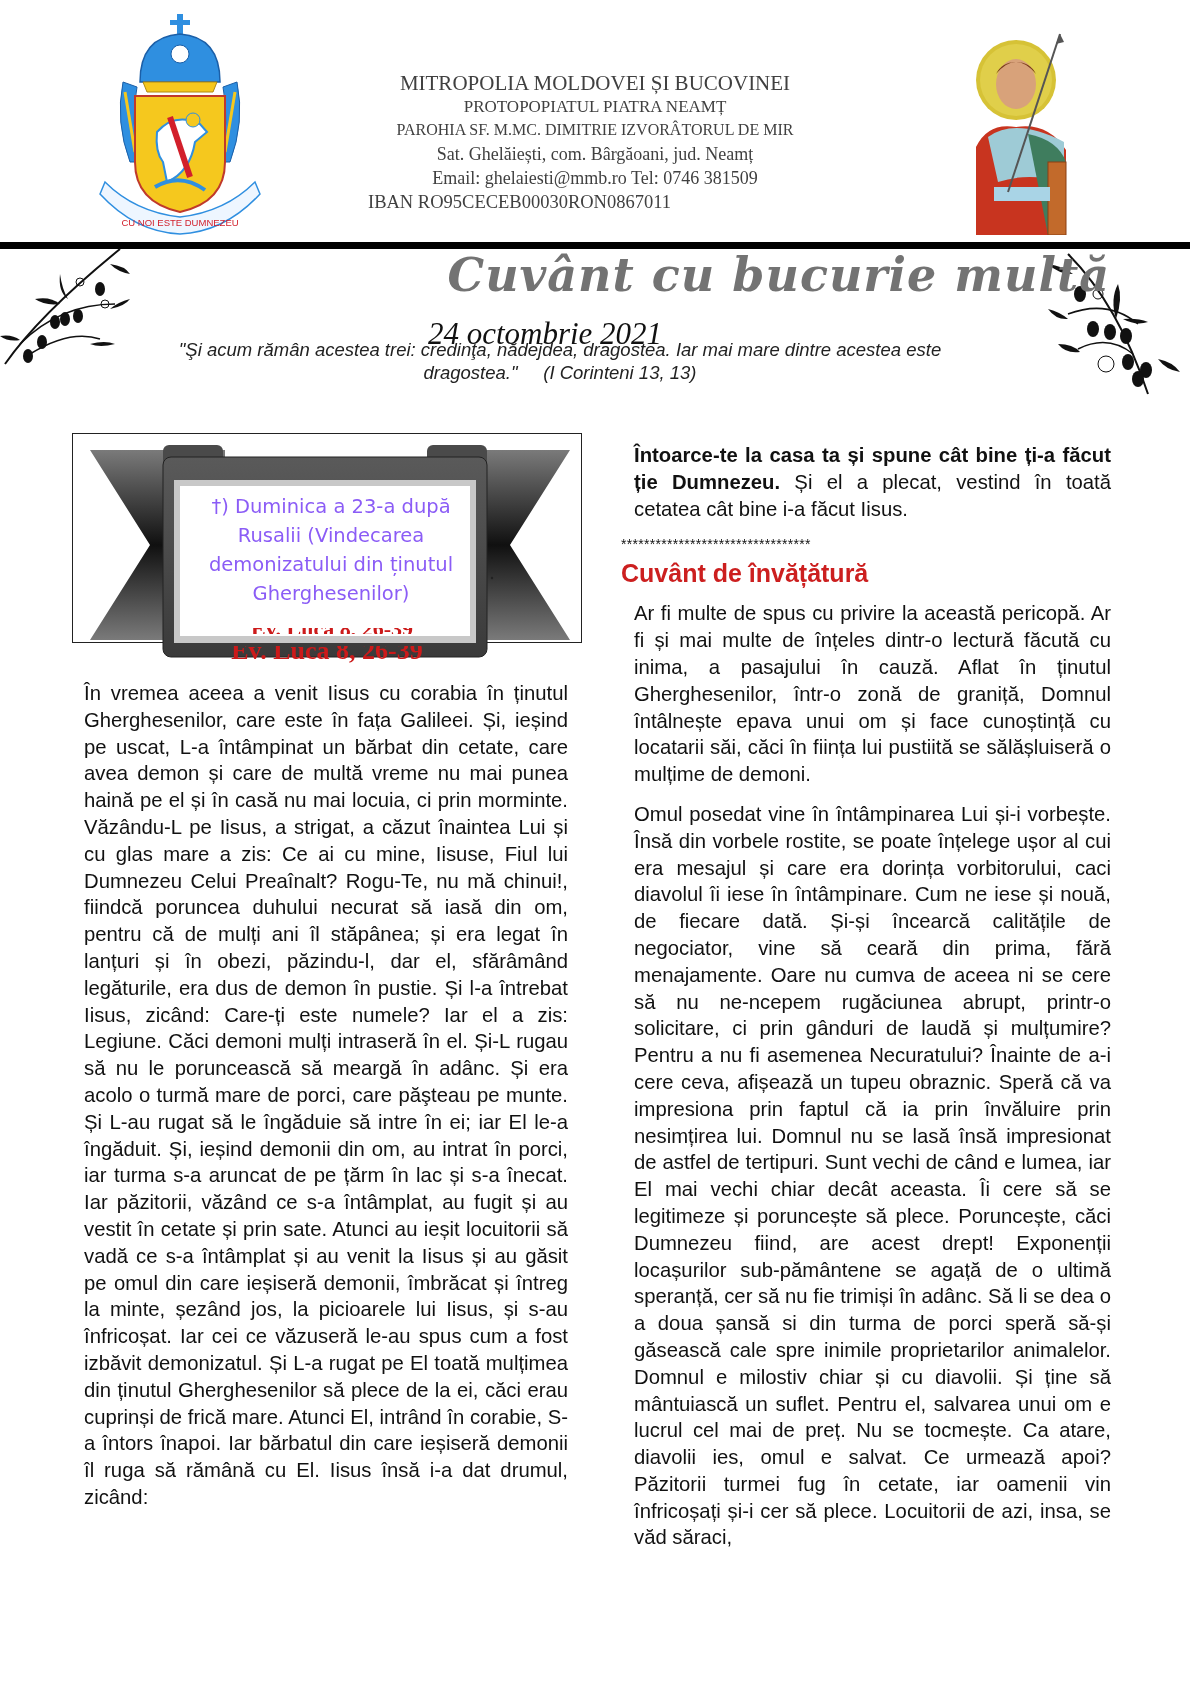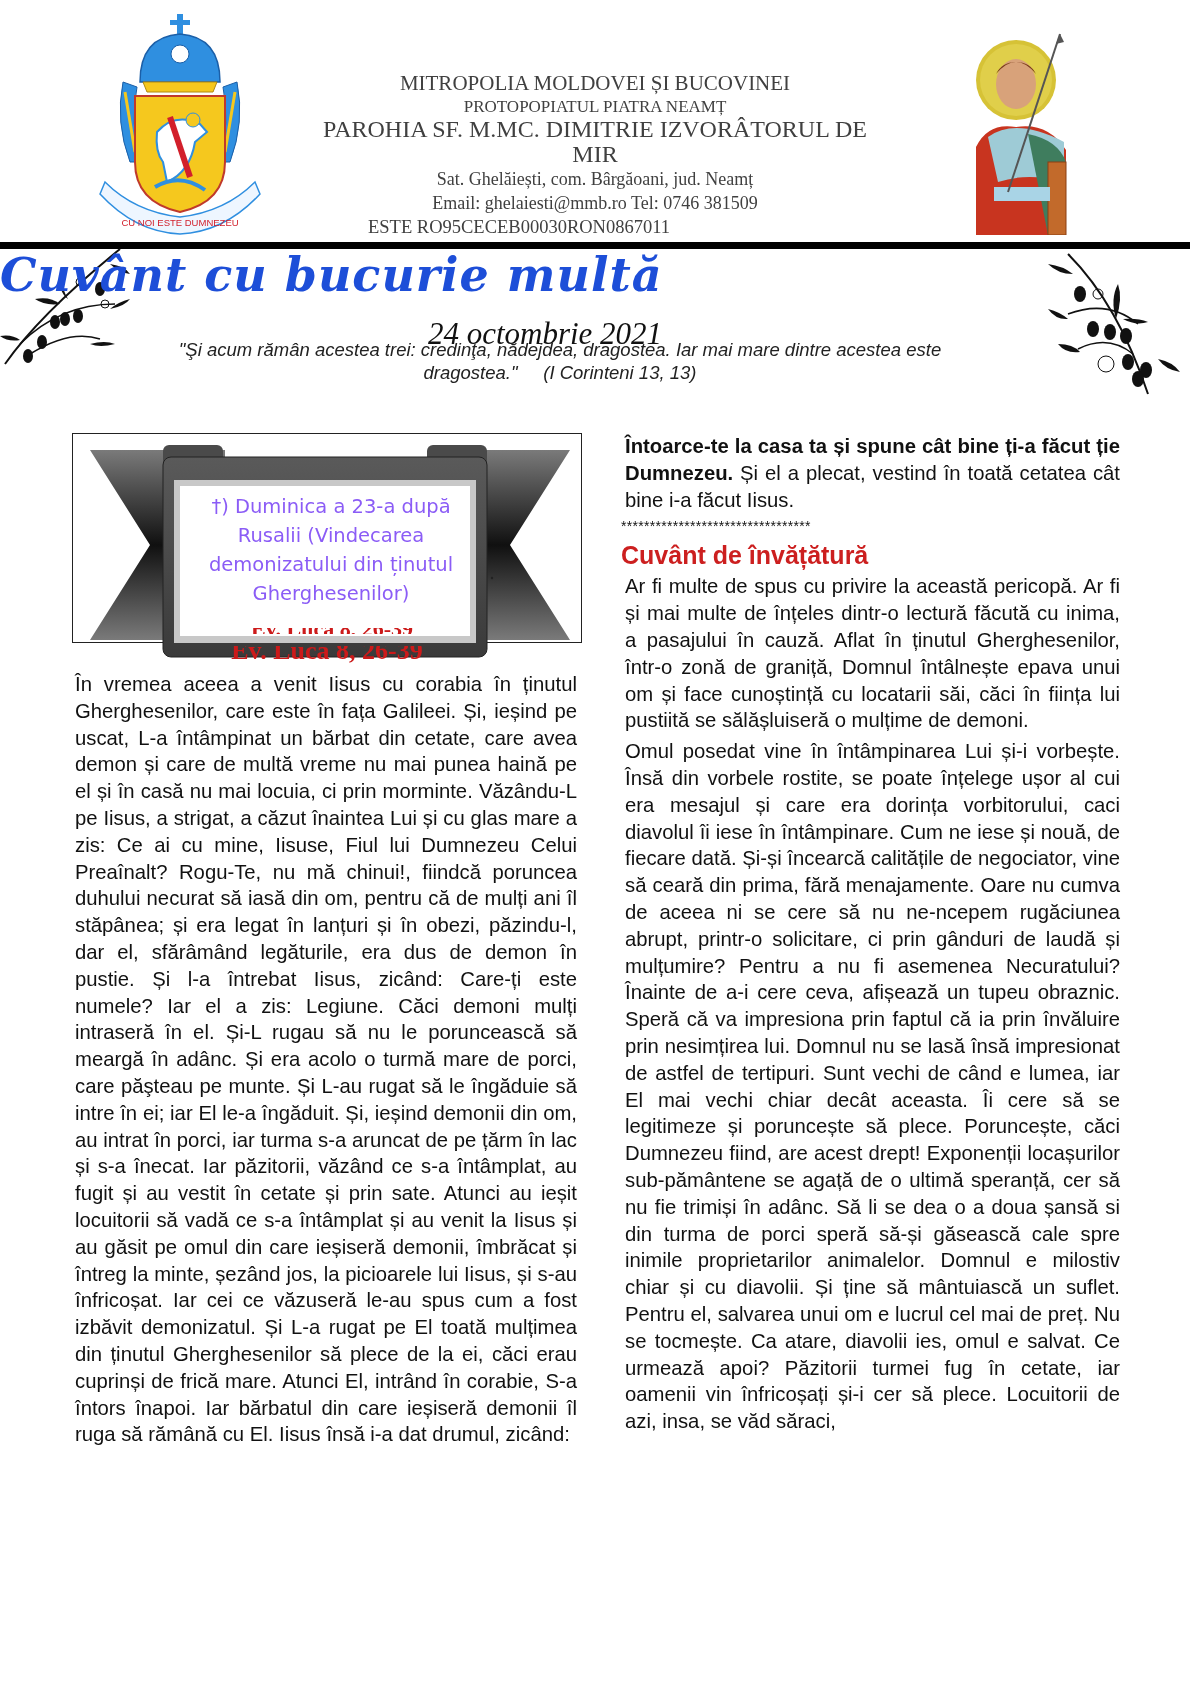--- a/index.html
+++ b/index.html
@@ -9,33 +9,33 @@
   
   .crest { position: absolute; left: 95px; top: 12px; width: 170px; height: 228px; }
   .icon-img { position: absolute; left: 968px; top: 22px; width: 120px; height: 213px; }
 
   .header-text {
     position: absolute; left: 300px; top: 70px; width: 590px;
     text-align: center; font-family: "Liberation Serif", serif; color: #404040;
   }
   .header-text .l1 { font-size: 21px; line-height: 26px; }
   .header-text .l2 { font-size: 17px; line-height: 21px; }
-  .header-text .l3 { font-size: 24px; line-height: 25px; }
+  .header-text .l3 { font-size: 16px; line-height: 25px; }
   .header-text .l4, .header-text .l5, .header-text .l6 { font-size: 18px; line-height: 24px; }
   .header-text .l7 { font-size: 18.5px; line-height: 24px; text-align: left; padding-left: 68px; }
 
   .rule { position: absolute; left: 0; top: 242px; width: 1190px; height: 7px; background: #000; }
 
   .branch-left { position: absolute; left: 0; top: 244px; width: 135px; height: 122px; }
   .branch-right { position: absolute; left: 1038px; top: 244px; width: 152px; height: 152px; }
 
   .title {
-    position: absolute; left: 0; top: 248px; width: 1110px; text-align: left;
+    position: absolute; left: 0; top: 248px; width: 1110px; text-align: right;
     font-family: "DejaVu Serif", serif; font-weight: bold; font-style: italic;
-    font-size: 46px; letter-spacing: 1px; color: #1d4ed8;
+    font-size: 46px; letter-spacing: 1px; color: #737373;
   }
   .date {
     position: absolute; left: 0; top: 316px; width: 1090px; text-align: center;
     font-family: "Liberation Serif", serif; font-style: italic; font-size: 31px; color: #111;
   }
   .motto {
     position: absolute; left: 120px; top: 338px; width: 880px; text-align: center;
     font-family: "Liberation Sans", sans-serif; font-style: italic; font-size: 18.5px;
     line-height: 23px; color: #222;
   }
@@ -69,21 +69,21 @@
   
   .col {
     position: absolute; font-family: "Liberation Sans", sans-serif; font-size: 20.3px;
     line-height: 26.8px; text-align: justify; color: #111;
   }
   .col-left { left: 71px; top: 667px; width: 510px; }
   .col-right { left: 621px; top: 429px; width: 503px; }
   .bold { font-weight: bold; }
   .stars { font-size: 14px; line-height: 18px; letter-spacing: 0.3px; margin-bottom: 6px; }
   .section-title { color: #cc1f1f; font-weight: bold; font-size: 25px; line-height: 28px; }
-  .para { margin: 4px; }
+  .para { margin: 13px; }
 </style>
 </head>
 <body>
 
 <svg class="crest" viewBox="0 0 170 228">
 
   <rect x="82" y="2" width="6" height="22" fill="#2f8fe0"></rect>
   <rect x="75" y="8" width="20" height="5" fill="#2f8fe0"></rect>
 
   <path d="M45 70 Q45 25 85 22 Q125 25 125 70 Z" fill="#2f8fe0" stroke="#1b5fa8" stroke-width="1.5"></path>
@@ -105,21 +105,21 @@
   <path d="M10 170 Q40 200 85 205 Q130 200 160 170 L165 182 Q130 220 85 222 Q40 220 5 182 Z" fill="#eef6ff" stroke="#2f8fe0" stroke-width="1.5"></path>
   <text x="85" y="214" text-anchor="middle" font-family="Liberation Sans, sans-serif" font-size="9.5" fill="#d21f2b">CU NOI ESTE DUMNEZEU</text>
 </svg>
 
 <div class="header-text">
   <div class="l1">MITROPOLIA MOLDOVEI ȘI BUCOVINEI</div>
   <div class="l2">PROTOPOPIATUL PIATRA NEAMȚ</div>
   <div class="l3">PAROHIA SF. M.MC. DIMITRIE IZVORÂTORUL DE MIR</div>
   <div class="l4">Sat. Ghelăiești, com. Bârgăoani, jud. Neamț</div>
   <div class="l6">Email: ghelaiesti@mmb.ro Tel: 0746 381509</div>
-  <div class="l7">ESTE RO95CECEB00030RON0867011</div>
+  <div class="l7">IBAN RO95CECEB00030RON0867011</div>
 </div>
 
 <svg class="icon-img" viewBox="0 0 120 213">
   <circle cx="48" cy="58" r="40" fill="#d6c236"></circle>
   <circle cx="48" cy="58" r="36" fill="#e0cf4a"></circle>
   <ellipse cx="48" cy="62" rx="20" ry="25" fill="#d8a27a"></ellipse>
   <path d="M28 52 Q48 28 68 52 Q62 40 48 40 Q34 40 28 52 Z" fill="#7a3d1a"></path>
   <path d="M8 125 Q20 100 48 105 Q80 100 98 128 L98 213 L8 213 Z" fill="#c8341f"></path>
   <path d="M20 115 Q48 95 96 120 L96 160 Q60 150 30 160 Z" fill="#9ecbd6"></path>
   <path d="M60 112 Q90 118 98 140 L98 213 L80 213 Z" fill="#3f7d5e"></path>

